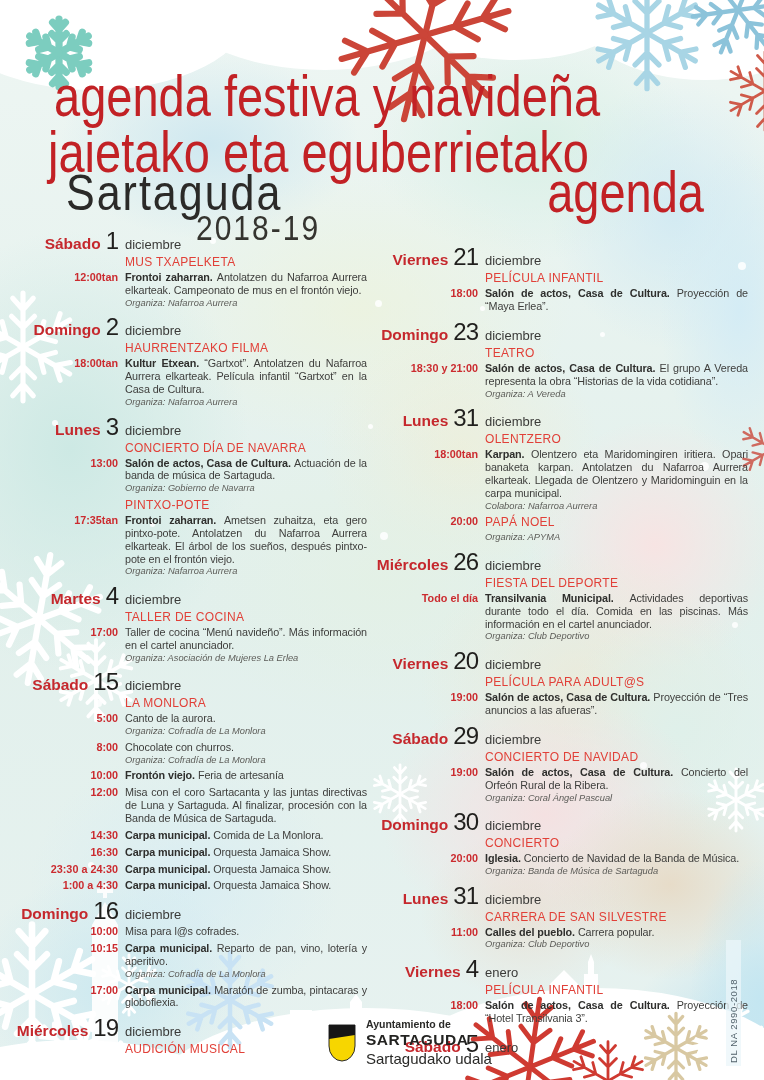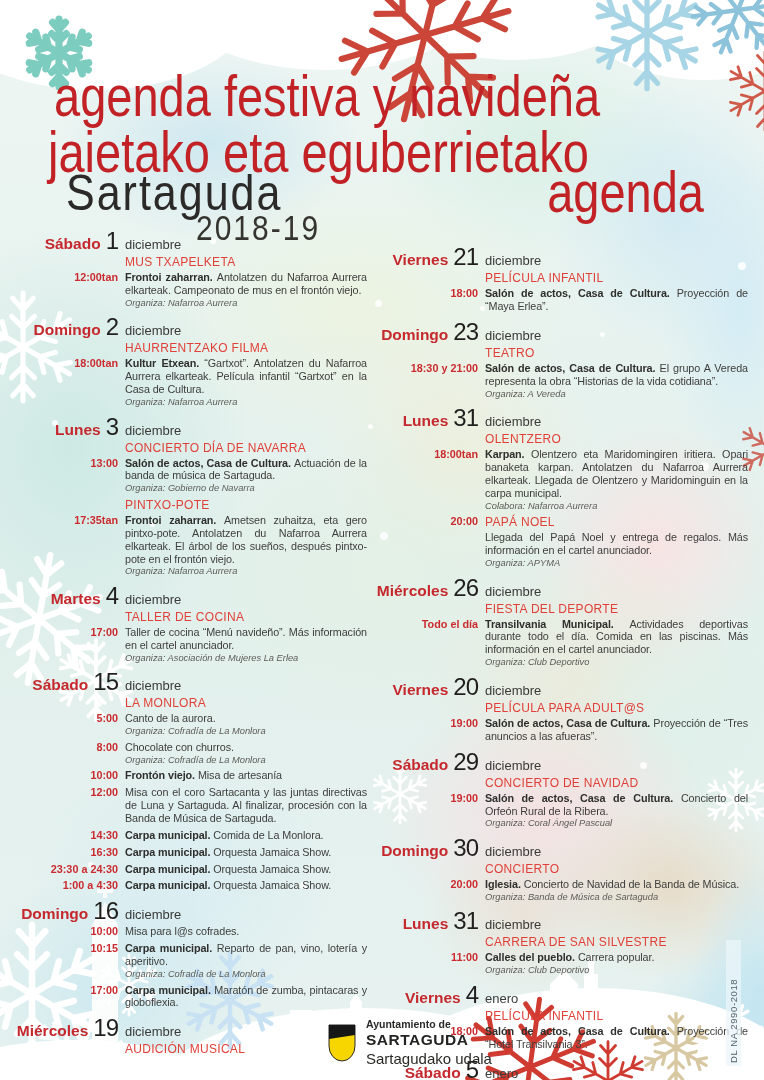--- a/index.html
+++ b/index.html
@@ -349,21 +349,21 @@
             <div class="item">
     <span class="cell-label">8:00</span>
     <div class="item-body">
       <p class="item-text"><span class="item-desc">Chocolate con churros.</span></p>
       <p class="item-credit">Organiza: Cofradía de La Monlora</p>
     </div>
   </div>
             <div class="item">
     <span class="cell-label">10:00</span>
     <div class="item-body">
-      <p class="item-text"><b class="item-loc">Frontón viejo. </b><span class="item-desc">Misa de artesanía</span></p>
+      <p class="item-text"><b class="item-loc">Frontón viejo. </b><span class="item-desc">Feria de artesanía</span></p>
 
     </div>
   </div>
             <div class="item">
     <span class="cell-label">12:00</span>
     <div class="item-body">
       <p class="item-text"><span class="item-desc">Misa con el coro Sartacanta y las juntas directivas de Luna y Sartaguda. Al finalizar, procesión con la Banda de Música de Sartaguda.</span></p>
 
     </div>
   </div>
@@ -534,21 +534,20 @@
   </div>
         <div class="event">
     <div class="event-title-row">
       <span class="cell-label">20:00</span>
       <span class="event-title">PAPÁ NOEL</span>
     </div>
     <div class="items">
             <div class="item">
     <span class="cell-label"></span>
     <div class="item-body">
-      <p class="item-text"><span class="item-desc">Llegada del Papá Noel y entrega de regalos. Más información en el cartel anunciador.</span></p>
       <p class="item-credit">Organiza: APYMA</p>
     </div>
   </div>
           </div>
   </div>
       </div>
   </section>
     <section class="day-group">
     <header class="day-header">
       <span class="day-label">

